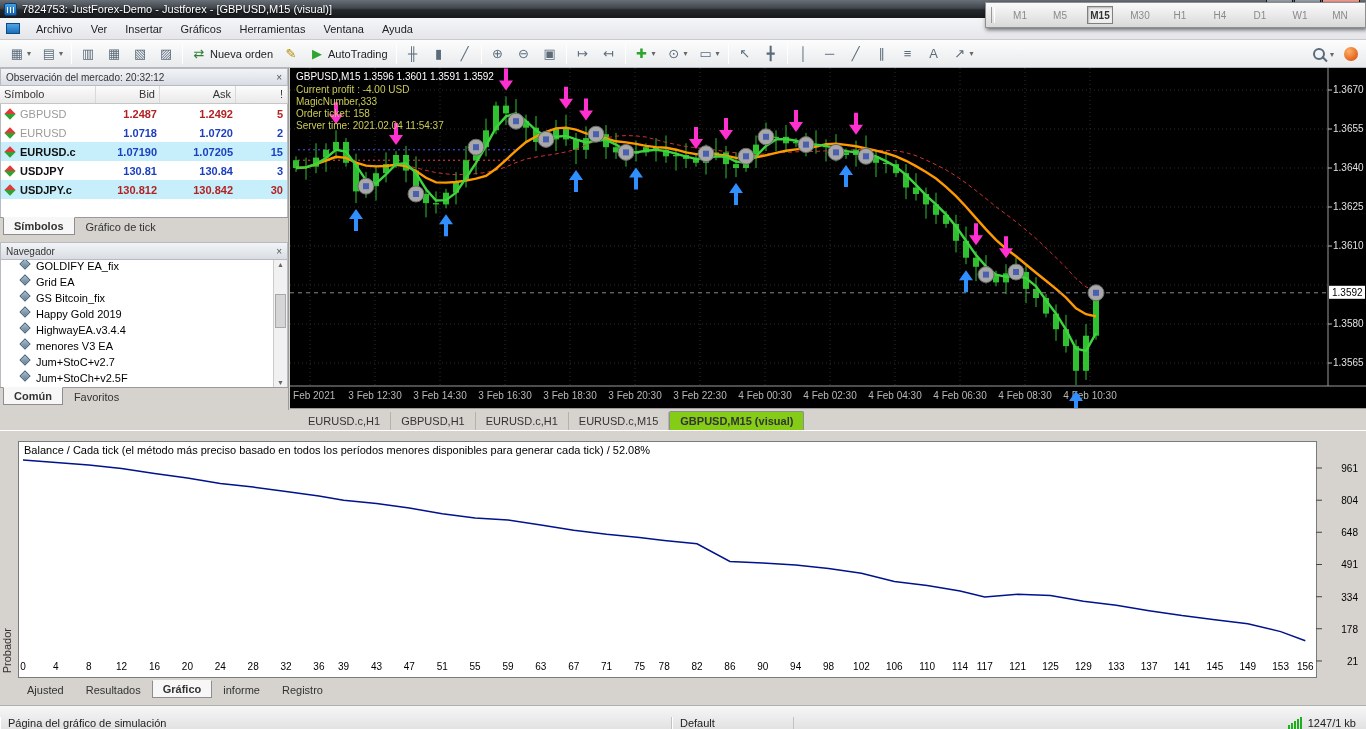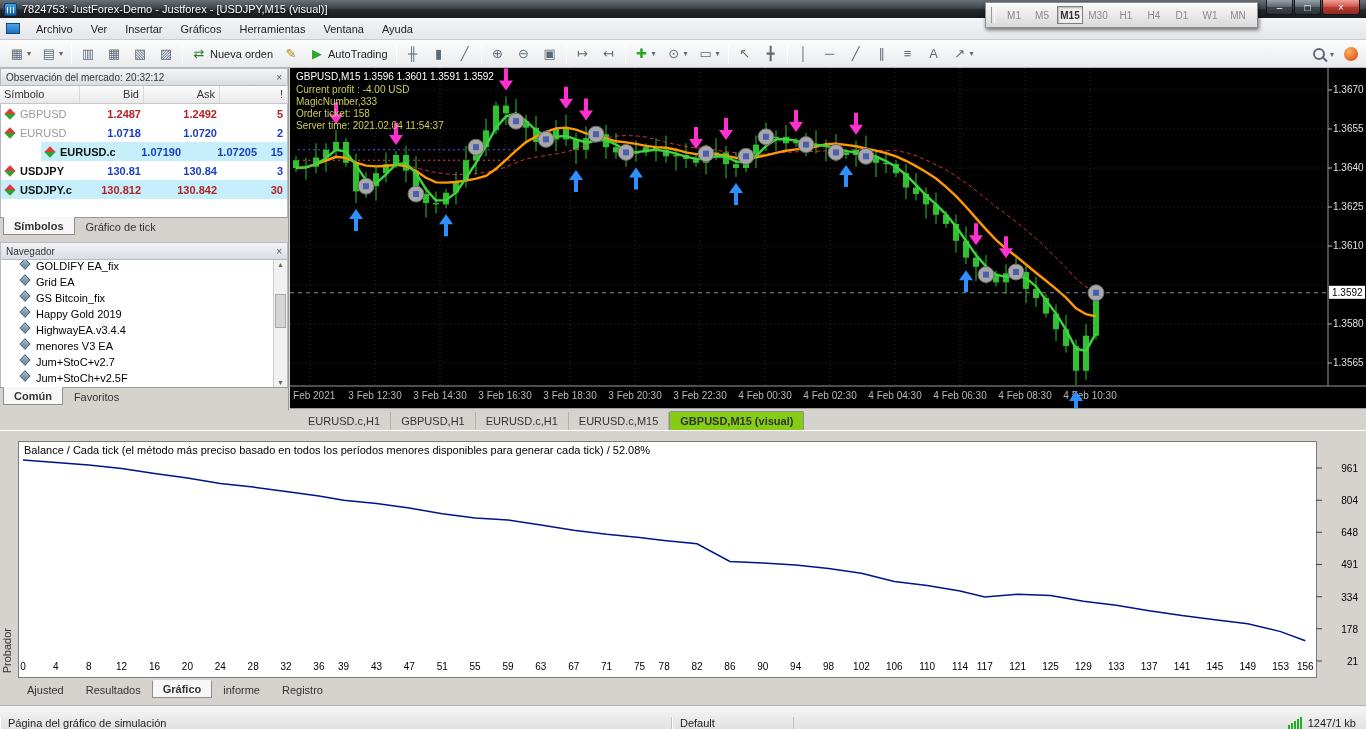--- a/index.html
+++ b/index.html
@@ -31,21 +31,21 @@
 .notif{width:14px;height:14px;border-radius:50%;background:radial-gradient(circle at 35% 30%,#ffb066,#e2641e 70%,#b34a10);margin-left:10px;cursor:pointer}
 
 .left-panel{position:absolute;left:0;top:68px;width:289px;height:342px;background:#d6d3ce;border-right:1px solid #9b9b9b}
 .panel{position:absolute;left:0;right:0}
 .panel.mw{top:0}
 .panel.nv{top:174px}
 .panel-header{height:17px;background:linear-gradient(#f2f4f7,#d9dde3);border:1px solid #b7bac0;display:flex;align-items:center;justify-content:space-between;padding:8px 5px;font-size:10px;color:#333}
 .panel-close{color:#555;font-size:10px;cursor:pointer}
 .mw-cols{height:18px;background:linear-gradient(#fcfcfc,#e9e9e9);border-bottom:1px solid #c6c6c6;display:flex;color:#333}
 .mw-cols span{border-right:1px solid #d9d9d9;padding:2px 4px}
-.c-sym{width:80px}
+.c-sym{width:96px}
 .c-bid{width:64px;text-align:right}
 .c-ask{width:76px;text-align:right}
 .c-exc{flex:1;text-align:right}
 .mw-body{background:#fff;height:113px;overflow:hidden;border-left:1px solid #b7bac0;border-right:1px solid #b7bac0}
 .mw-row{display:flex;height:19px;align-items:center;cursor:default}
 .mw-row .c-sym{display:flex;align-items:center;padding:0 4px}
 .sym-icon{width:8px;height:8px;background:linear-gradient(135deg,#e03a3a 50%,#2fa32f 50%);transform:rotate(45deg);margin:0 6px 0 1px;flex:0 0 8px}
 .sym-name{font-weight:bold;color:#111;white-space:nowrap}
 .sym-name.muted{color:#9a9a9a;font-weight:normal}
 .num{padding:0 4px;font-weight:bold;white-space:nowrap}
@@ -72,29 +72,29 @@
 .tester-tabs{position:absolute;left:16px;bottom:2px;height:20px;display:flex;align-items:flex-start}
 
 .statusbar{position:absolute;left:0;top:705px;width:1366px;height:24px;background:linear-gradient(#f6f6f6,#e2e2e2);border-top:1px solid #b0b0b0;display:flex;align-items:flex-end;font-size:11px;color:#222}
 .sb-sec{display:flex;align-items:center;padding:0 8px;border-right:1px solid #c2c2c2;box-shadow:inset 1px 0 0 #fff;white-space:nowrap}
 .sb-right{margin-left:auto;display:flex;align-items:center;padding-right:10px}
 .conn-bars{display:flex;align-items:flex-end;height:12px;margin-right:6px}
 .conn-bars i{display:block;width:2px;margin-left:1px;background:#1fae1f}
 
 .tf-toolbar{position:absolute;left:985px;top:2px;height:26px;background:linear-gradient(#fafafa,#d9d9d9);border:1px solid #8f8f8f;box-shadow:1px 2px 4px rgba(0,0,0,.55);display:flex;align-items:center;padding:2px 5px;z-index:50}
 .tf-grip{width:4px;height:16px;border-left:1px solid #999;border-right:1px solid #fff;margin-right:5px}
-.tf-btn{width:26px;height:18px;display:flex;align-items:center;justify-content:center;font-size:10px;color:#8a8a8a;border:1px solid transparent;margin:0 1px;cursor:pointer}
+.tf-btn{width:26px;height:18px;display:flex;align-items:center;justify-content:center;font-size:10px;color:#8a8a8a;border:1px solid transparent;margin:0 7px;cursor:pointer}
 .tf-btn.active{background:#efefef;border:1px solid #808080;box-shadow:inset 1px 1px 2px rgba(0,0,0,.25);color:#333;font-weight:bold}
 </style>
 </head>
 <body>
 
 <div class="titlebar">
   <span class="app-icon"></span>
-  <span class="title-text">7824753: JustForex-Demo - Justforex - [USDJPY,M15 (visual)]</span>
+  <span class="title-text">7824753: JustForex-Demo - Justforex - [GBPUSD,M15 (visual)]</span>
   <span class="win-controls">
     <span class="wc">–</span>
     <span class="wc">□</span>
     <span class="wc close">×</span>
   </span>
 </div>
 
 <div class="menubar">
   <span class="child-icon"></span>
 <span class="menu-item">Archivo</span>
@@ -256,21 +256,21 @@
         </div>
         <div class="mw-row" style="background: rgb(255, 255, 255);">
           <span class="c-sym">
             <span class="sym-icon"></span>
             <span class="sym-name muted">EURUSD</span>
           </span>
           <span class="c-bid num" style="color: rgb(28, 63, 191);">1.0718</span>
           <span class="c-ask num" style="color: rgb(28, 63, 191);">1.0720</span>
           <span class="c-exc num" style="color: rgb(28, 63, 191);">2</span>
         </div>
-        <div class="mw-row" style="background: rgb(198, 239, 251); margin-left: 40px;">
+        <div class="mw-row" style="background: rgb(198, 239, 251);">
           <span class="c-sym">
             <span class="sym-icon"></span>
             <span class="sym-name">EURUSD.c</span>
           </span>
           <span class="c-bid num" style="color: rgb(28, 63, 191);">1.07190</span>
           <span class="c-ask num" style="color: rgb(28, 63, 191);">1.07205</span>
           <span class="c-exc num" style="color: rgb(28, 63, 191);">15</span>
         </div>
         <div class="mw-row" style="background: rgb(255, 255, 255);">
           <span class="c-sym">

